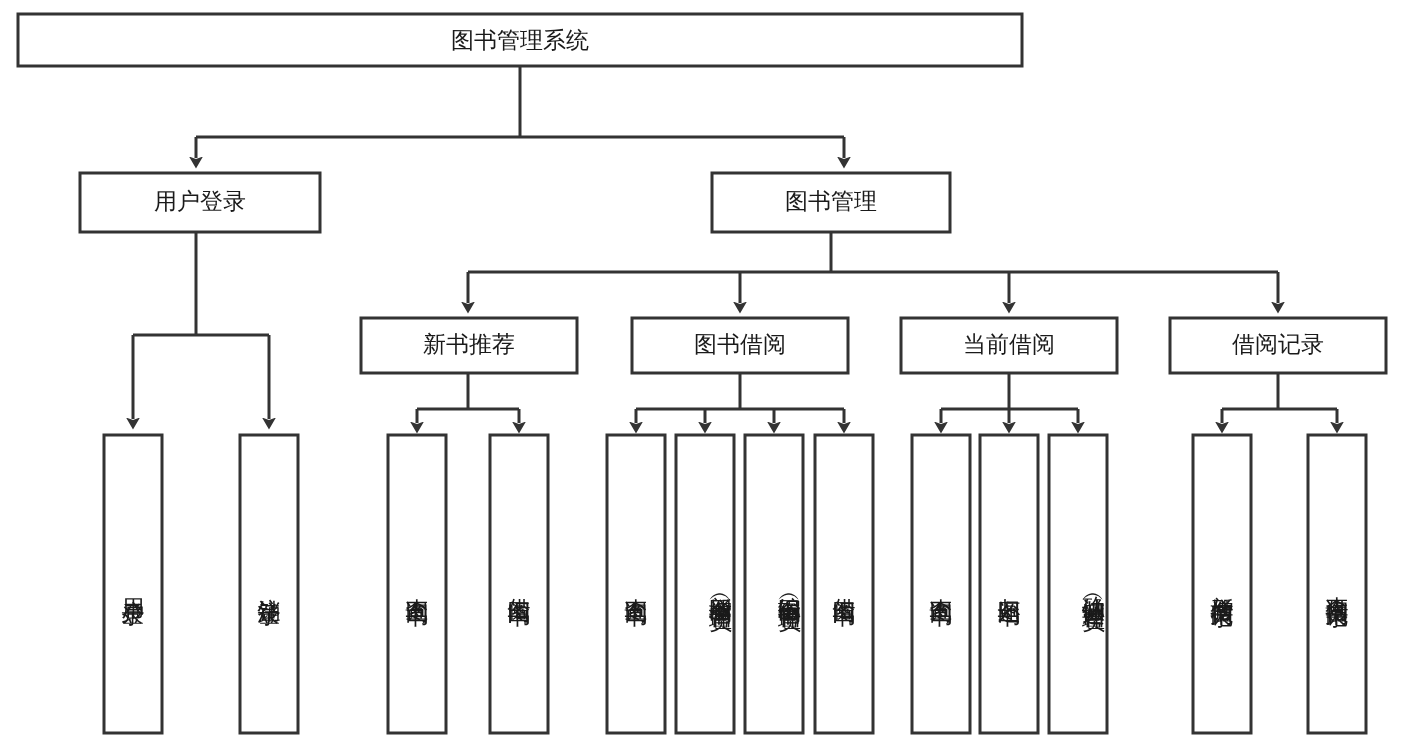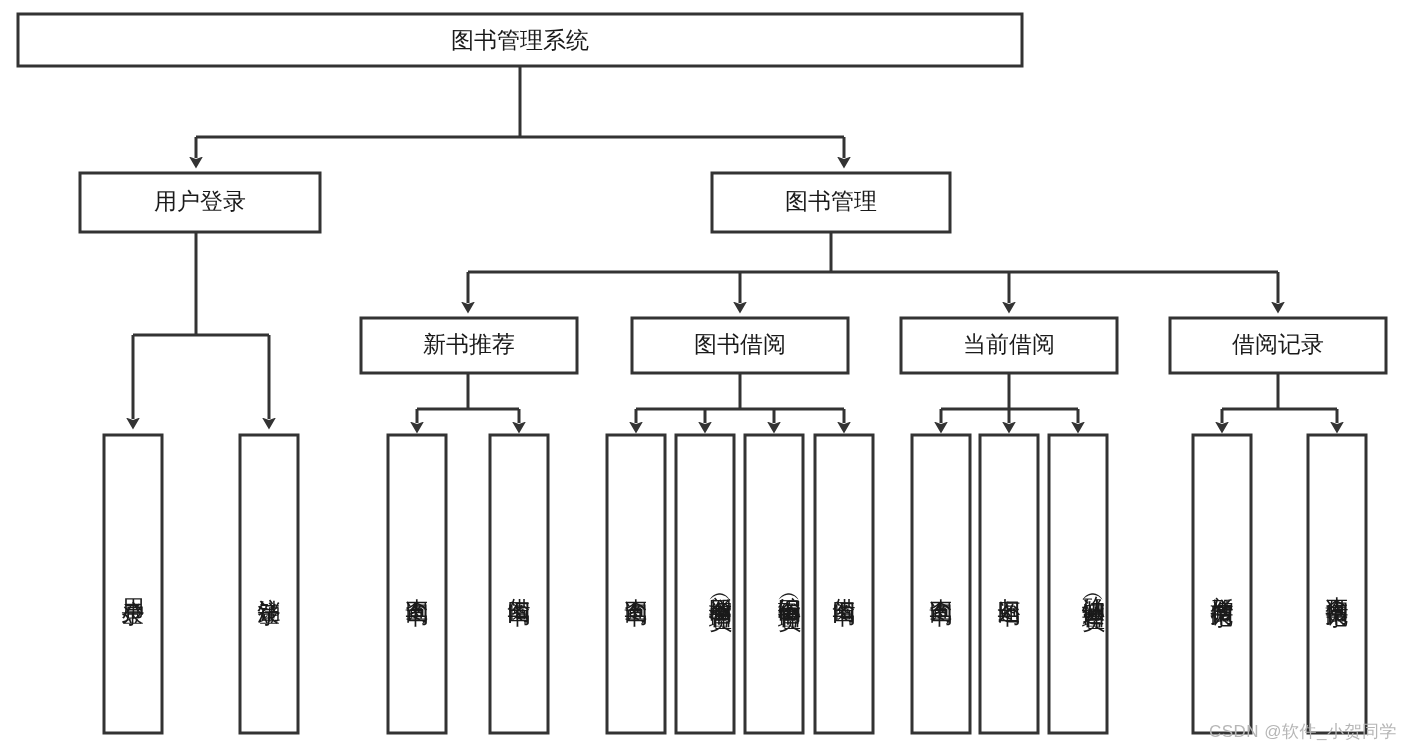--- a/index.html
+++ b/index.html
@@ -207,14 +207,13 @@
   <div class="node-label-v" style="left:745px; top:441px; width:58px; height:292px; align-items:flex-start;">编辑图书（管理员）</div>
   <div class="node-label-v" style="left:815px; top:435px; width:58px; height:298px;">借阅图书</div>
 
   <div class="node-label-v" style="left:912px; top:435px; width:58px; height:298px;">查询图书</div>
   <div class="node-label-v" style="left:980px; top:435px; width:58px; height:298px;">归还图书</div>
   <div class="node-label-v" style="left:1049px; top:441px; width:58px; height:292px; align-items:flex-start;">确认归还（管理员）</div>
 
   <div class="node-label-v" style="left:1193px; top:435px; width:58px; height:298px;">新增借阅记录</div>
   <div class="node-label-v" style="left:1308px; top:435px; width:58px; height:298px;">查询借阅记录</div>
 
-  <div id="watermark">CSDN @软件_小贺同学</div>
 </div>
 
 </body></html>

